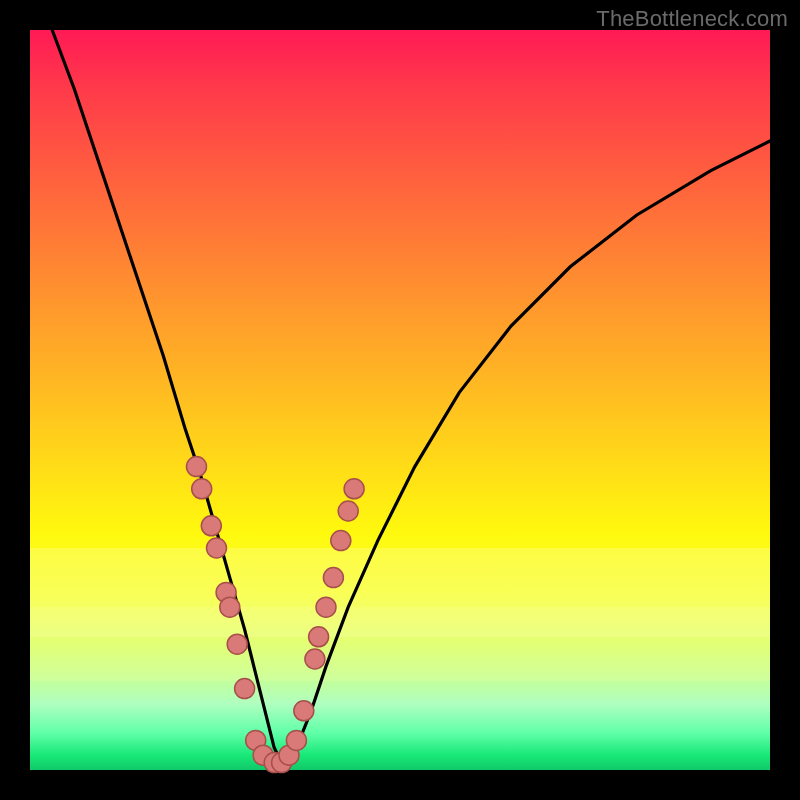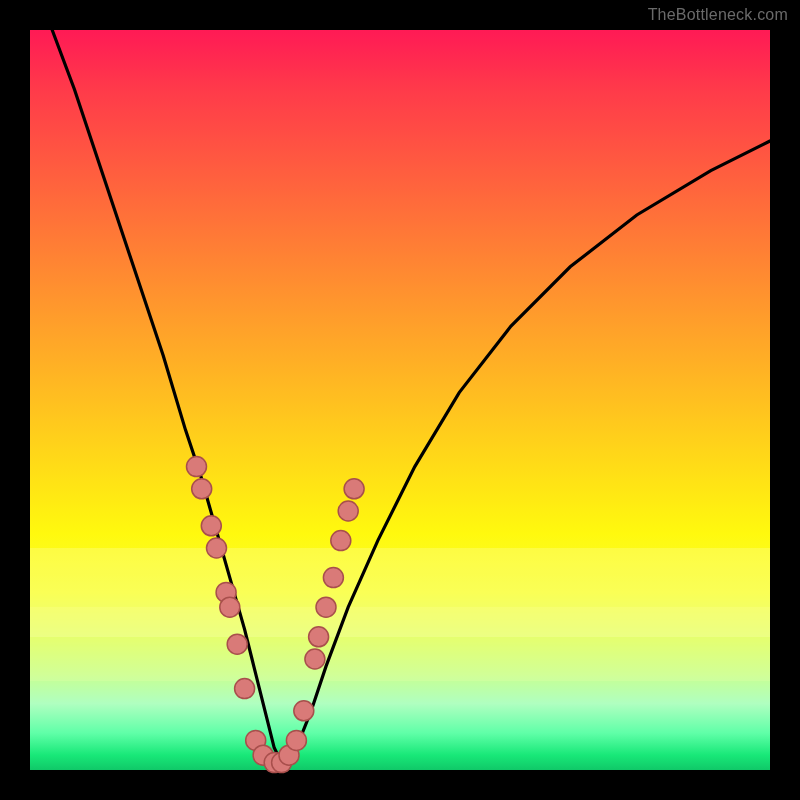--- a/index.html
+++ b/index.html
@@ -57,21 +57,21 @@
     top: 0;
     width: 740px;
     height: 740px;
     overflow: visible;
   }
   .watermark {
     position: absolute;
     top: 6px;
     right: 12px;
     color: #6a6a6a;
-    font-size: 16px;
+    font-size: 22px;
     font-weight: 500;
     letter-spacing: 0.2px;
   }
 </style>
 </head>
 <body>
 
 <div class="frame">
   <div class="plot">
     <div class="bright-band band1"></div>

